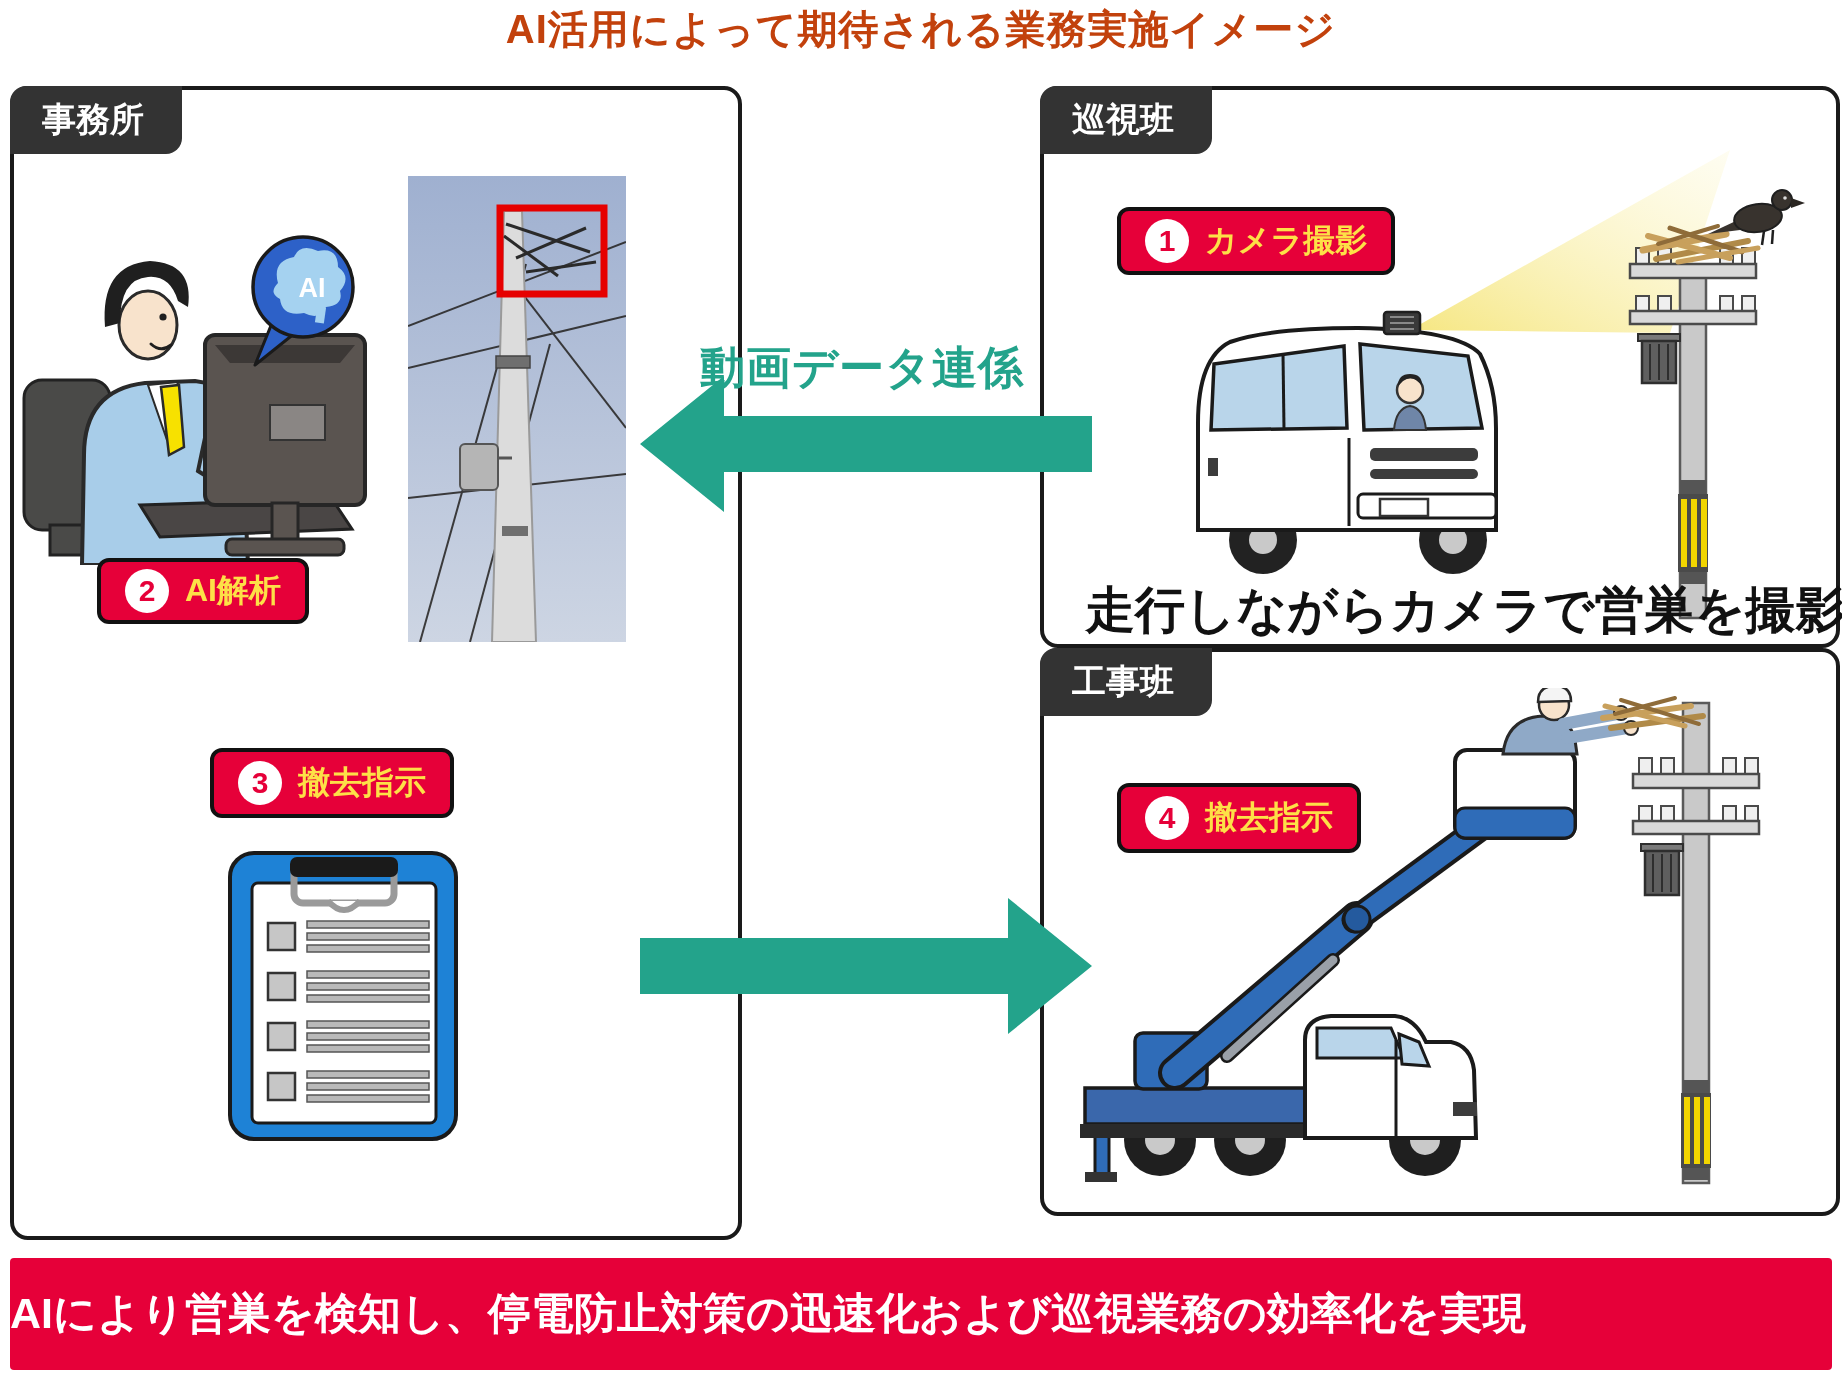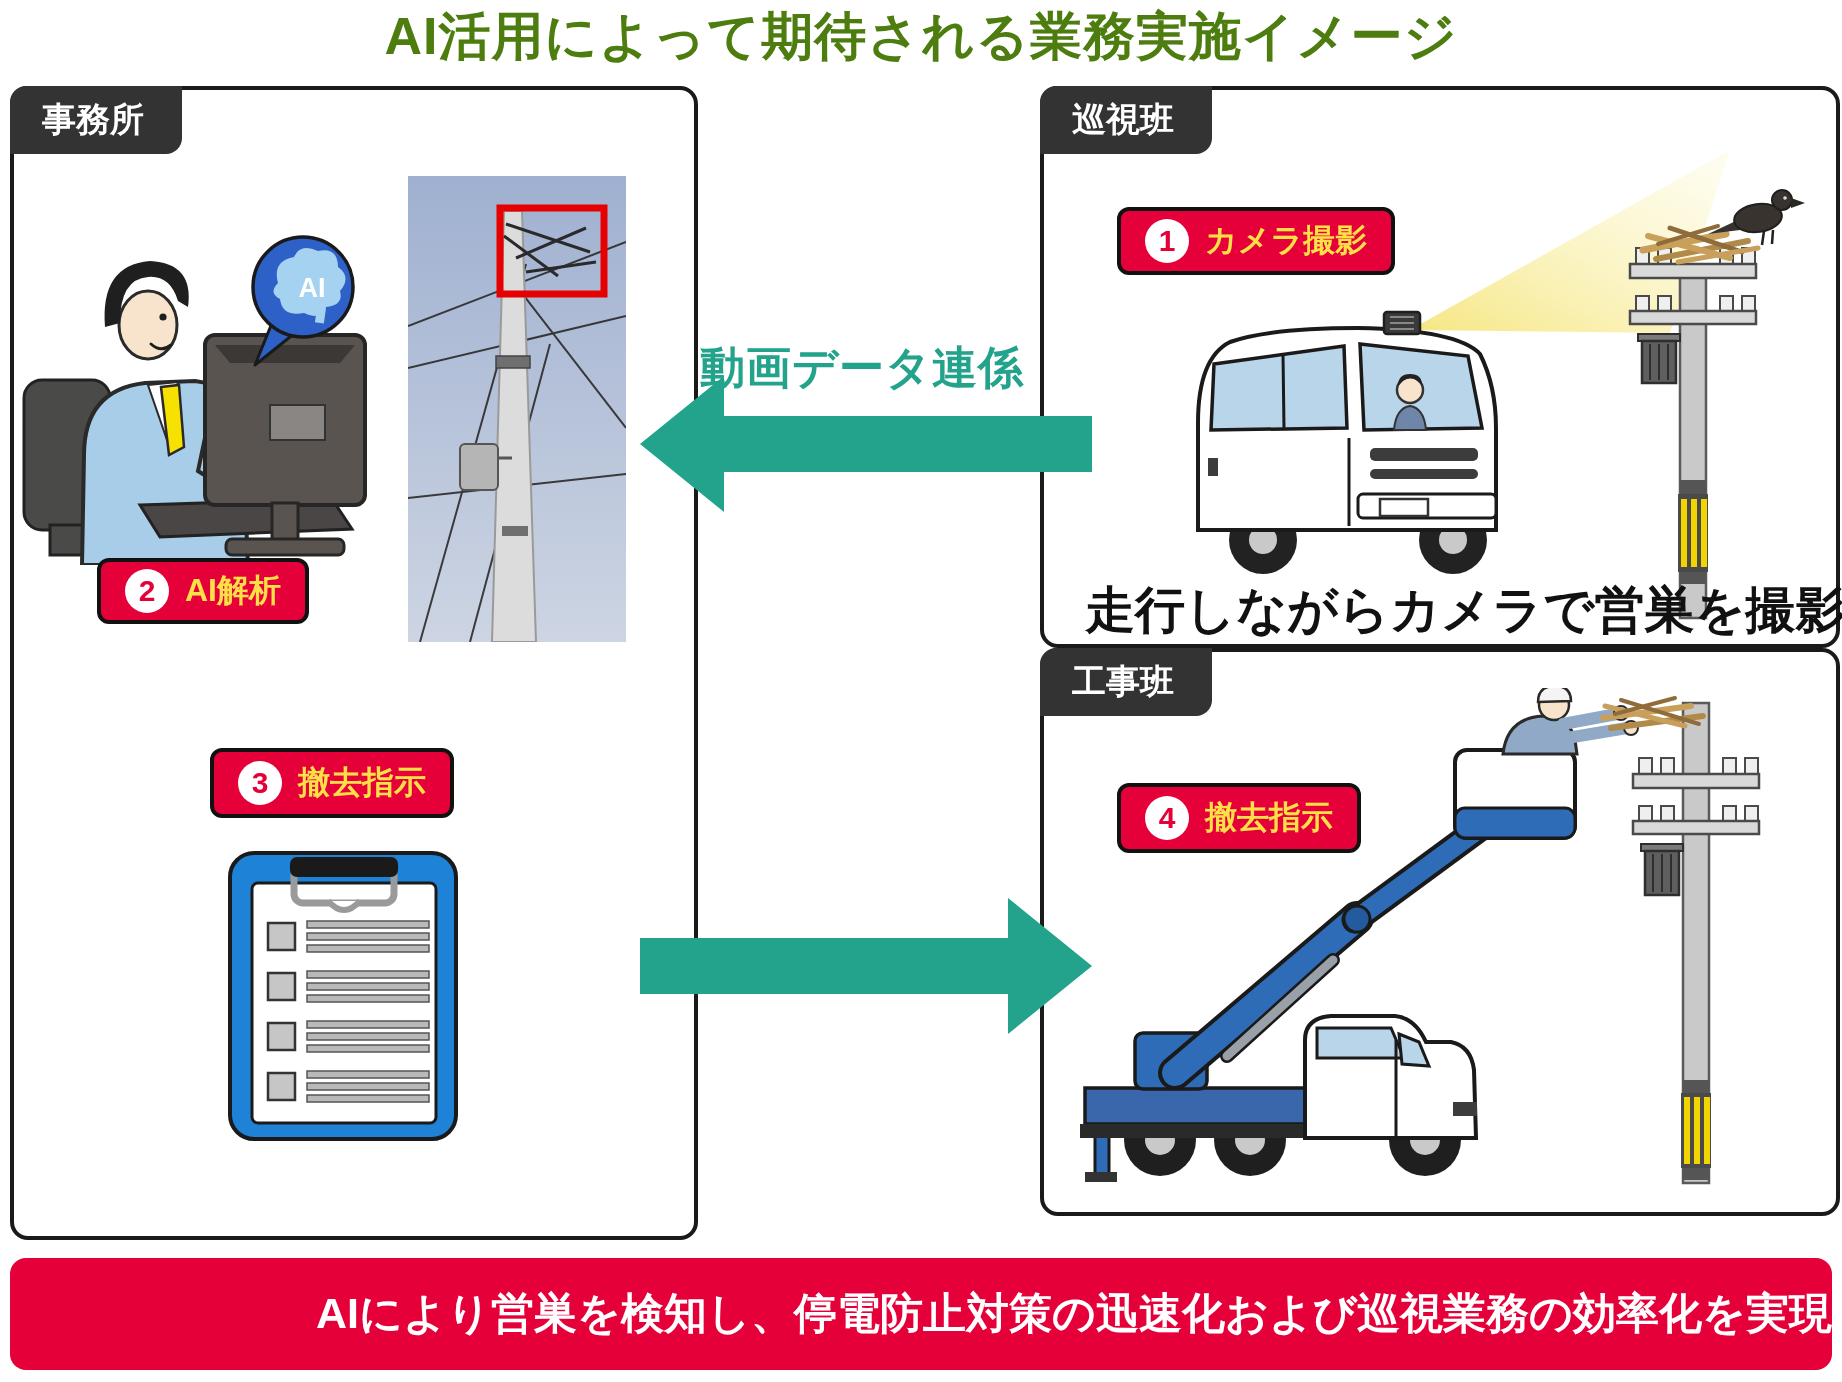--- a/index.html
+++ b/index.html
@@ -1,21 +1,21 @@
 <!DOCTYPE html>
 <html style="--accent-red: #e60039; --teal: #23a38b; --tab-dark: #333333; --clipboard-blue: #1e82d6; --bubble-blue: #2d61c8; --truck-blue: #2f6cb8; --caution-yellow: #f2d500;"><head>
 <meta charset="utf-8">
 <style>
   html,body{margin:0;padding:0;background:#fff;}
   body{font-family:"Liberation Sans","DejaVu Sans",sans-serif;}
   #stage{position:relative;width:1842px;height:1382px;background:#fff;overflow:hidden;}
 
   .page-title{
     position:absolute;top:2px;left:50%;transform:translateX(-50%);
-    font-size:52px;font-weight:800;color:#4d7c0f;white-space:nowrap;letter-spacing:1px;
+    font-size:40px;font-weight:800;color:#c2410c;white-space:nowrap;letter-spacing:1px;
   }
 
   .panel{
     position:absolute;background:#fff;border:4px solid #1a1a1a;border-radius:18px;
   }
   .panel-tab{
     position:absolute;top:-4px;left:-4px;
     background:var(--tab-dark,#333);color:#fff;
     font-size:34px;font-weight:700;line-height:1;
     padding:16px 38px 18px 32px;
@@ -39,35 +39,35 @@
     font-size:45px;font-weight:800;white-space:nowrap;letter-spacing:1px;margin-top:24px;
   }
   .flow-arrow{position:absolute;color:var(--teal,#23a38b);}
 
   .caption{
     position:absolute;color:#111;font-size:50px;font-weight:800;white-space:nowrap;
   }
 
   .banner{
     position:absolute;left:10px;top:1258px;width:1822px;height:112px;
-    background:var(--accent-red,#e60039);border-radius:16px;
-    display:flex;align-items:center;justify-content:flex-end;
+    background:var(--accent-red,#e60039);border-radius:4px;
+    display:flex;align-items:center;justify-content:flex-start;
   }
   .banner-text{color:#fff;font-size:43px;font-weight:800;white-space:nowrap;}
 
   svg{display:block;}
 </style>
 </head>
 <body>
 
 <div id="stage">
 
   <div class="page-title">AI活用によって期待される業務実施イメージ</div>
 
-  <div class="panel" style="left:10px;top:86px;width:680px;height:1146px;">
+  <div class="panel" style="left:10px;top:86px;width:680px;height:1146px;padding-left:44px;">
     <div class="panel-tab">事務所</div>
   </div>
 
   <svg style="position:absolute;left:20px;top:205px;" width="400" height="360" viewBox="0 0 400 360">
 
     <g>
       <rect x="4" y="175" width="86" height="150" rx="18" fill="#4a4a48" stroke="#222" stroke-width="3"></rect>
       <rect x="30" y="320" width="42" height="30" fill="#4a4a48" stroke="#222" stroke-width="3"></rect>
     </g>
 

